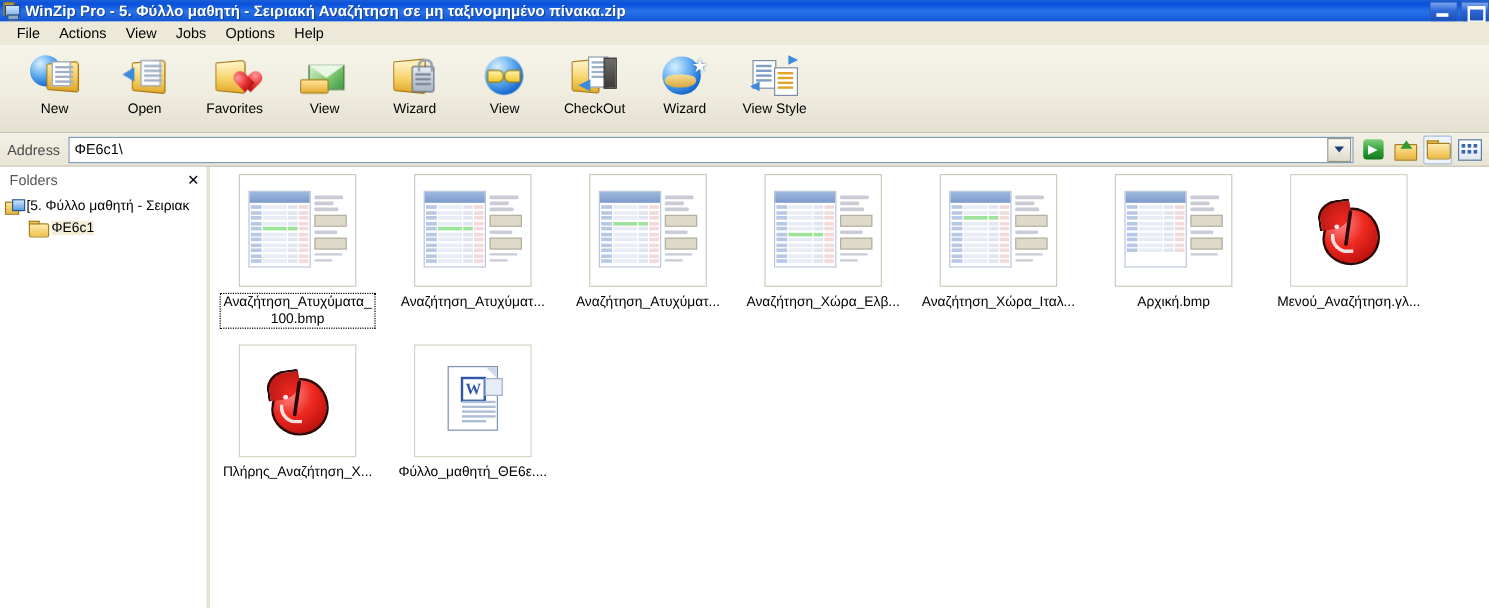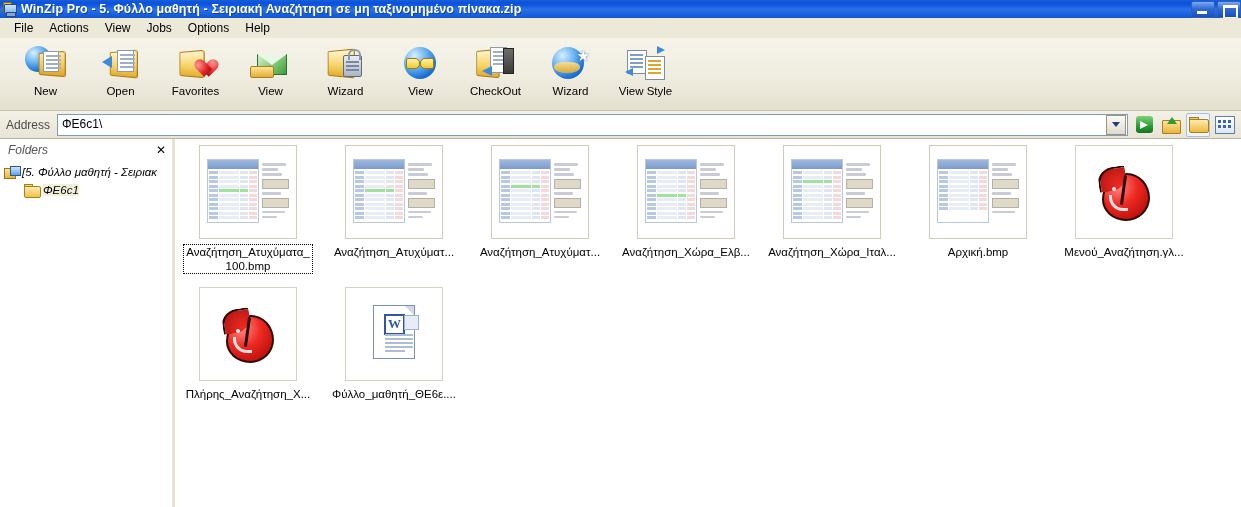--- a/index.html
+++ b/index.html
@@ -160,21 +160,20 @@
   .of{width:19px;height:15px;position:relative;}
   .of .b{position:absolute;left:0;top:2px;width:18px;height:12px;background:linear-gradient(180deg,#ffeab0,#eeba3e);border:1px solid #a8801a;border-radius:1px 2px 2px 2px;}
   .of .t{position:absolute;left:0;top:0;width:8px;height:3px;background:#f3cc63;border:1px solid #a8801a;border-bottom:none;}
   .viewst{width:18px;height:16px;background:linear-gradient(180deg,#fff,#dfe7f2);border:1px solid #5d7ea6;position:relative;}
   .viewst i{position:absolute;width:3px;height:3px;background:#3a66a8;}
 
   
   .folders{
     position:absolute;left:0;top:139px;width:172px;height:368px;background:#fff;
     box-sizing:border-box;
-    font-style:italic;
   }
   .folders-head{
     height:22px;display:flex;align-items:center;justify-content:space-between;
     padding:0 6px 0 8px;box-sizing:border-box;background:#fff;
   }
   .folders-title{font-size:12px;color:#555;}
   .folders-close{font-size:12px;color:#000;font-weight:bold;cursor:default;}
   .tree{padding:2px 0 0 4px;font-size:11.5px;}
   .tnode{display:flex;align-items:center;gap:3px;height:18px;white-space:nowrap;overflow:hidden;}
   .tnode.child{padding-left:20px;}

